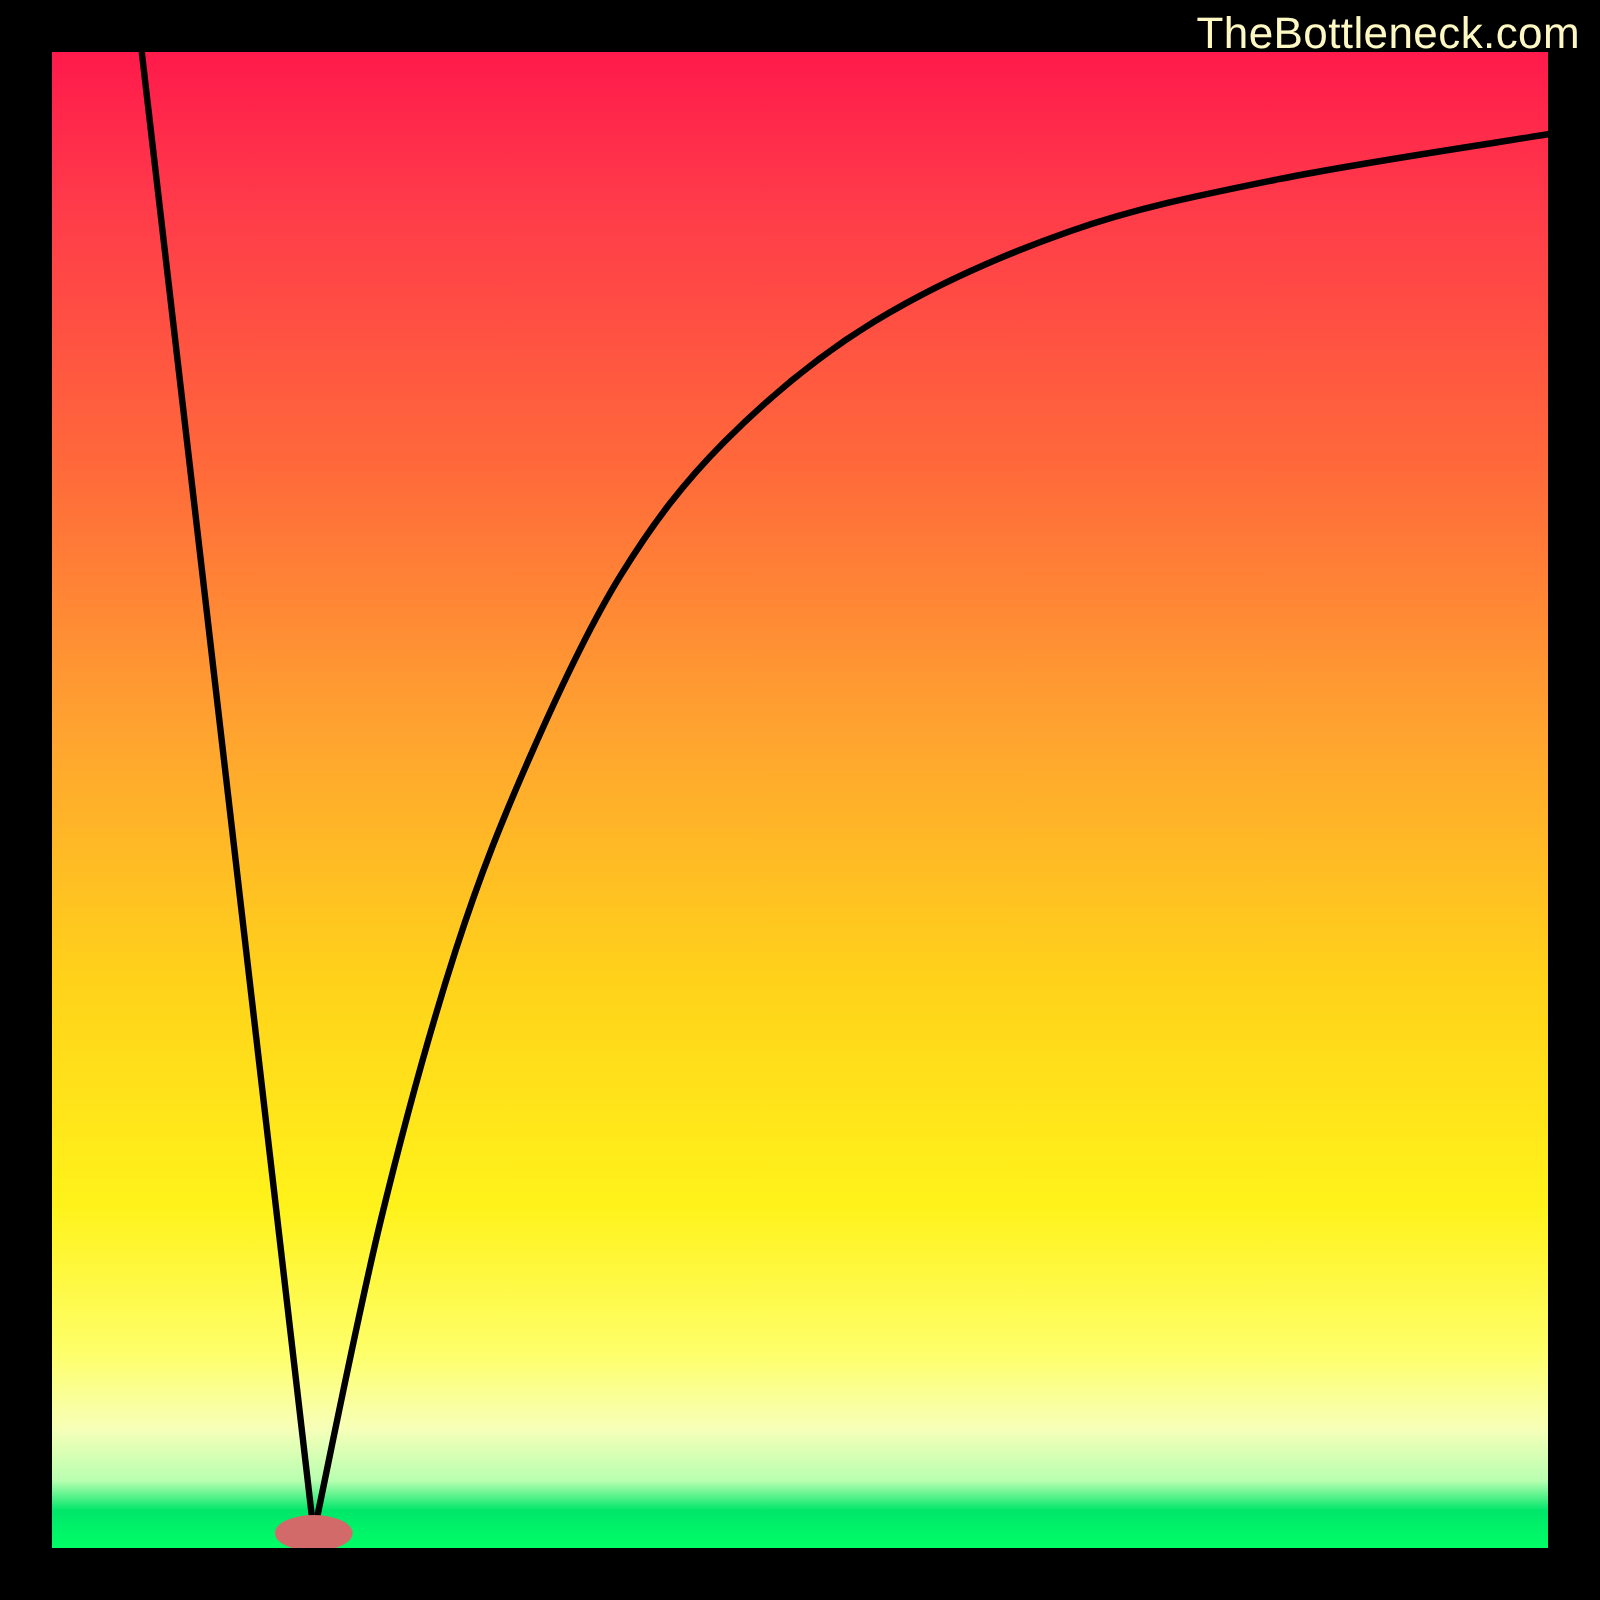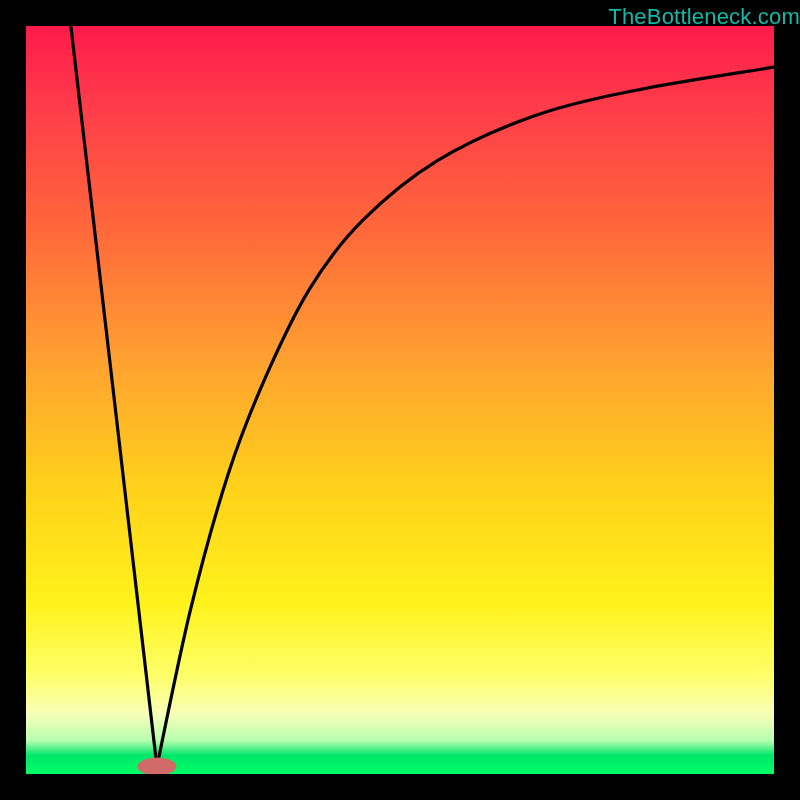--- a/index.html
+++ b/index.html
@@ -37,22 +37,22 @@
       #feff6a 87%,
       #f7ffb8 92%,
       #b8ffb0 95.5%,
       #00e66a 97.5%,
       #00ff66 100%
     );
   }
   .watermark {
     position: absolute;
     top: 4px;
-    right: 0;
-    color: #14b8a6;
+    right: 10px;
+    color: #fef9c3;
     font-size: 22px;
     font-weight: 500;
     letter-spacing: 0.2px;
     user-select: none;
   }
   svg.curves {
     position: absolute;
     left: 26px;
     top: 26px;
     width: 748px;

